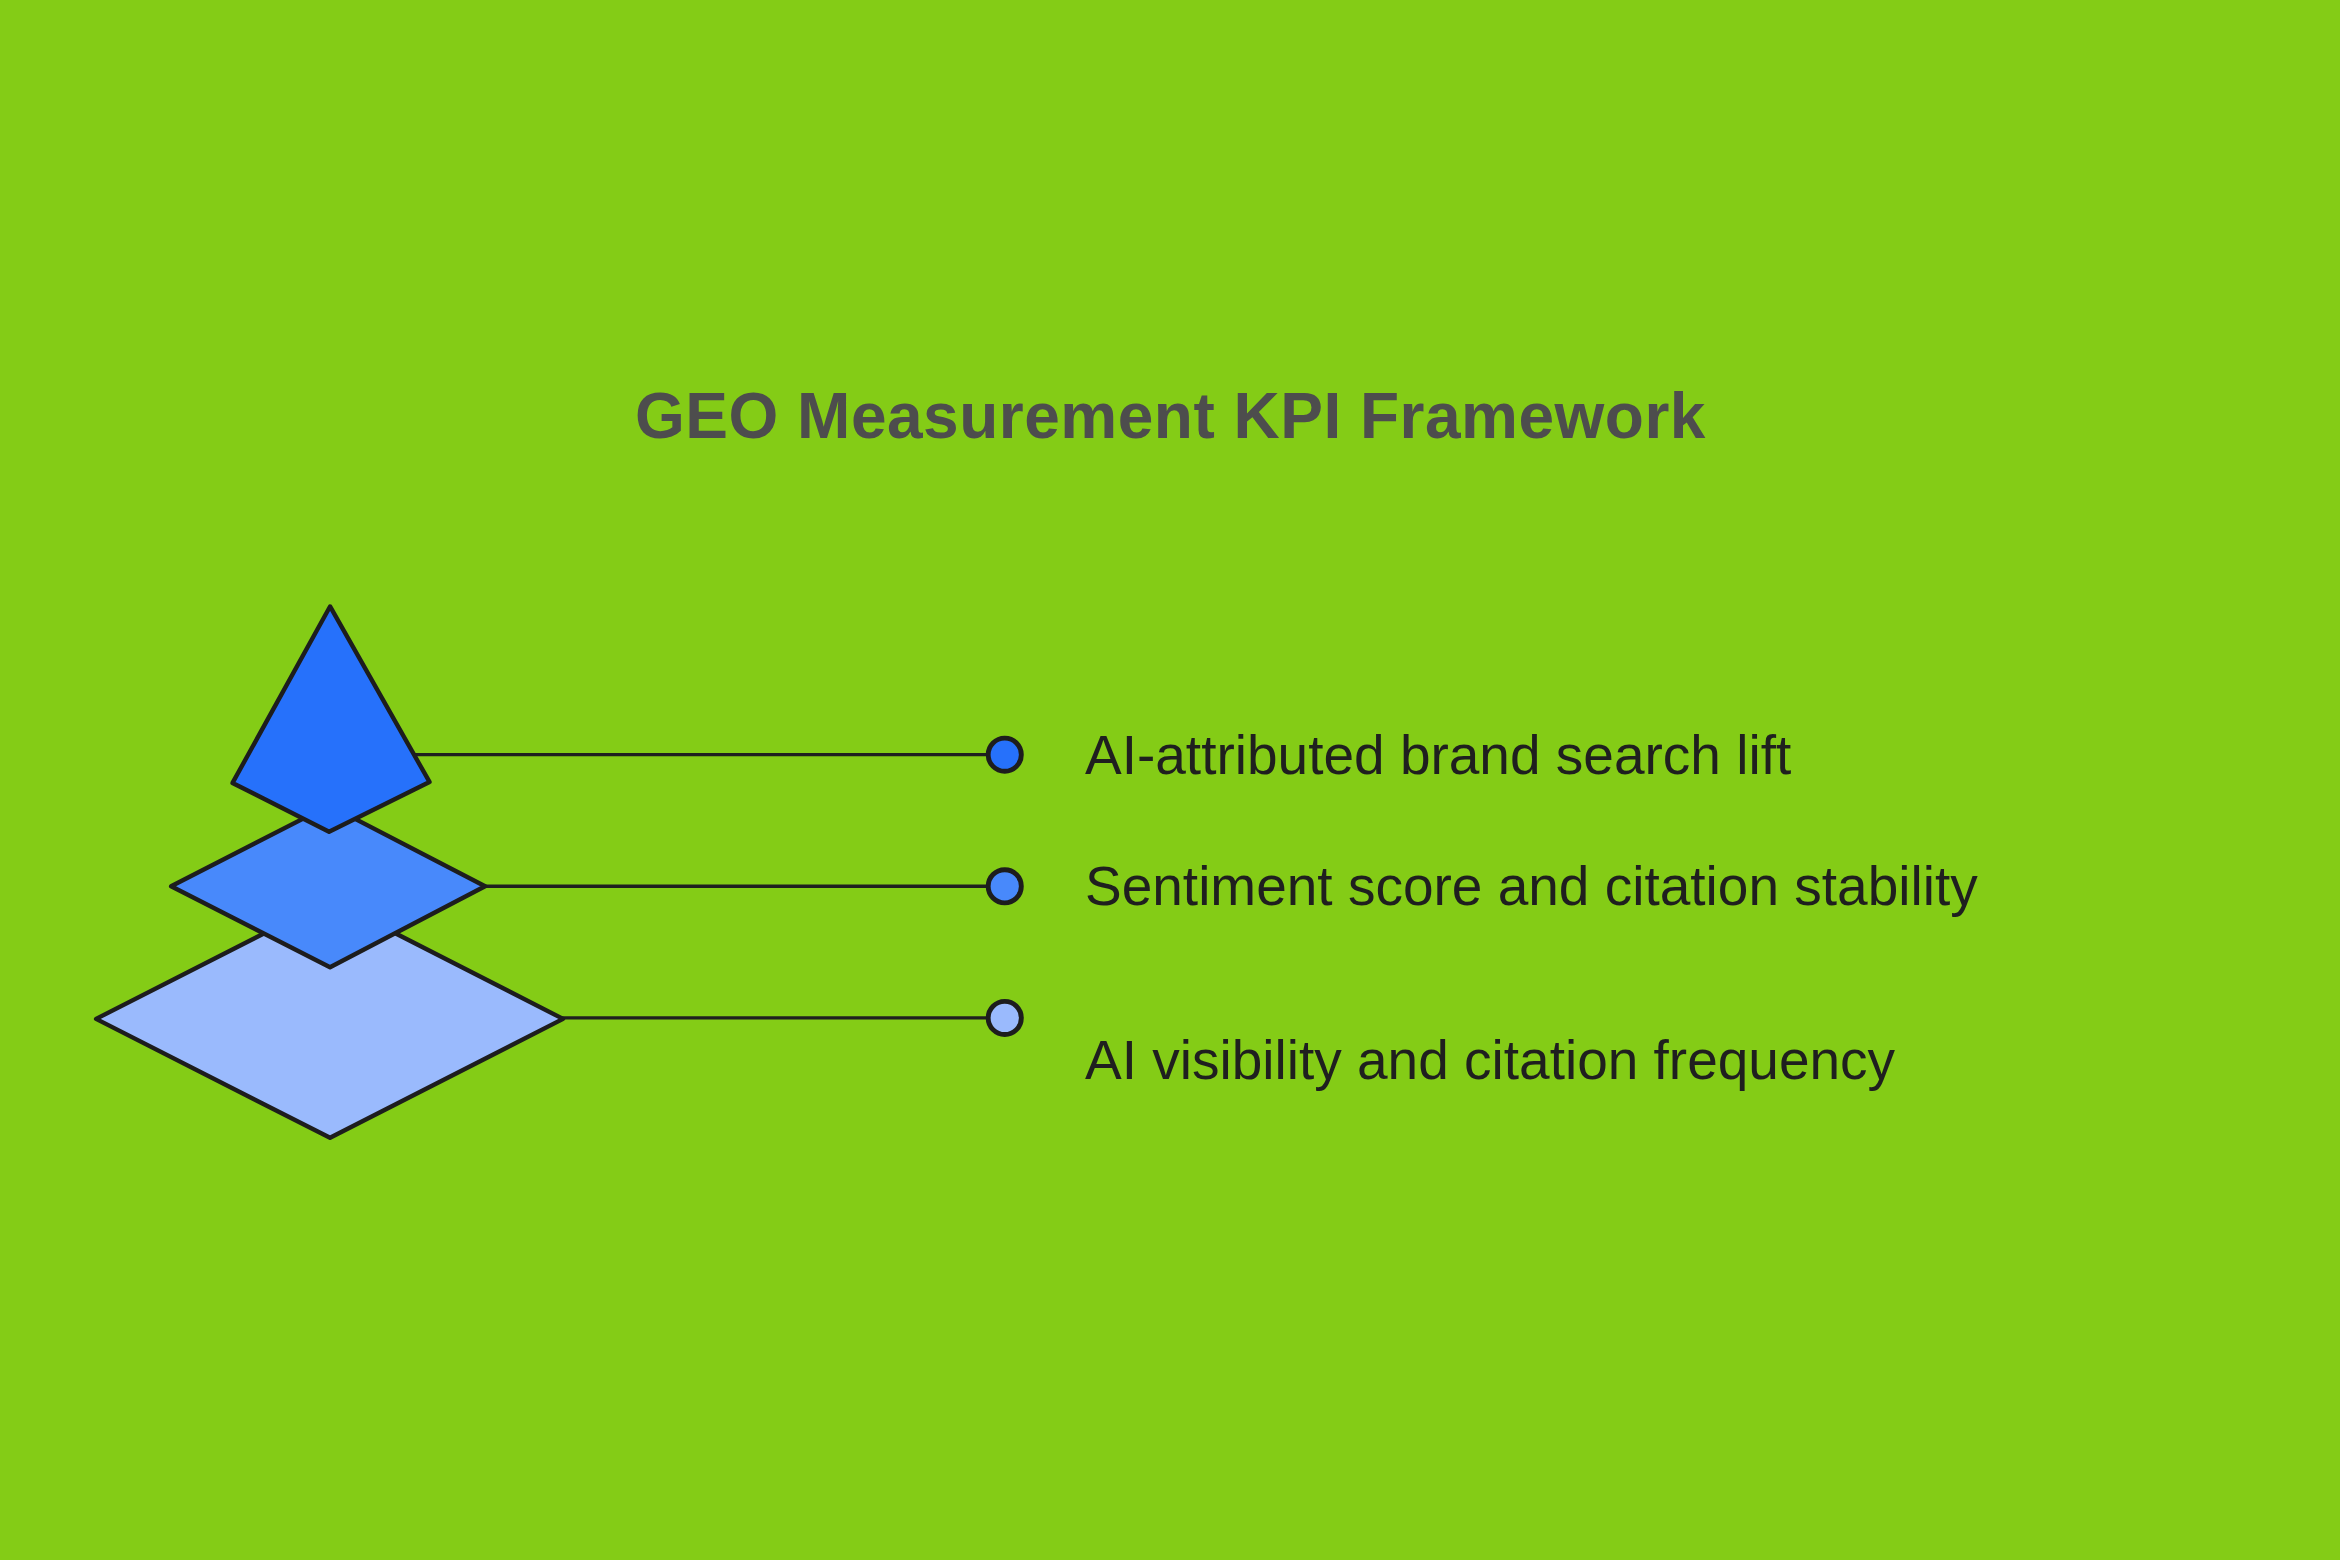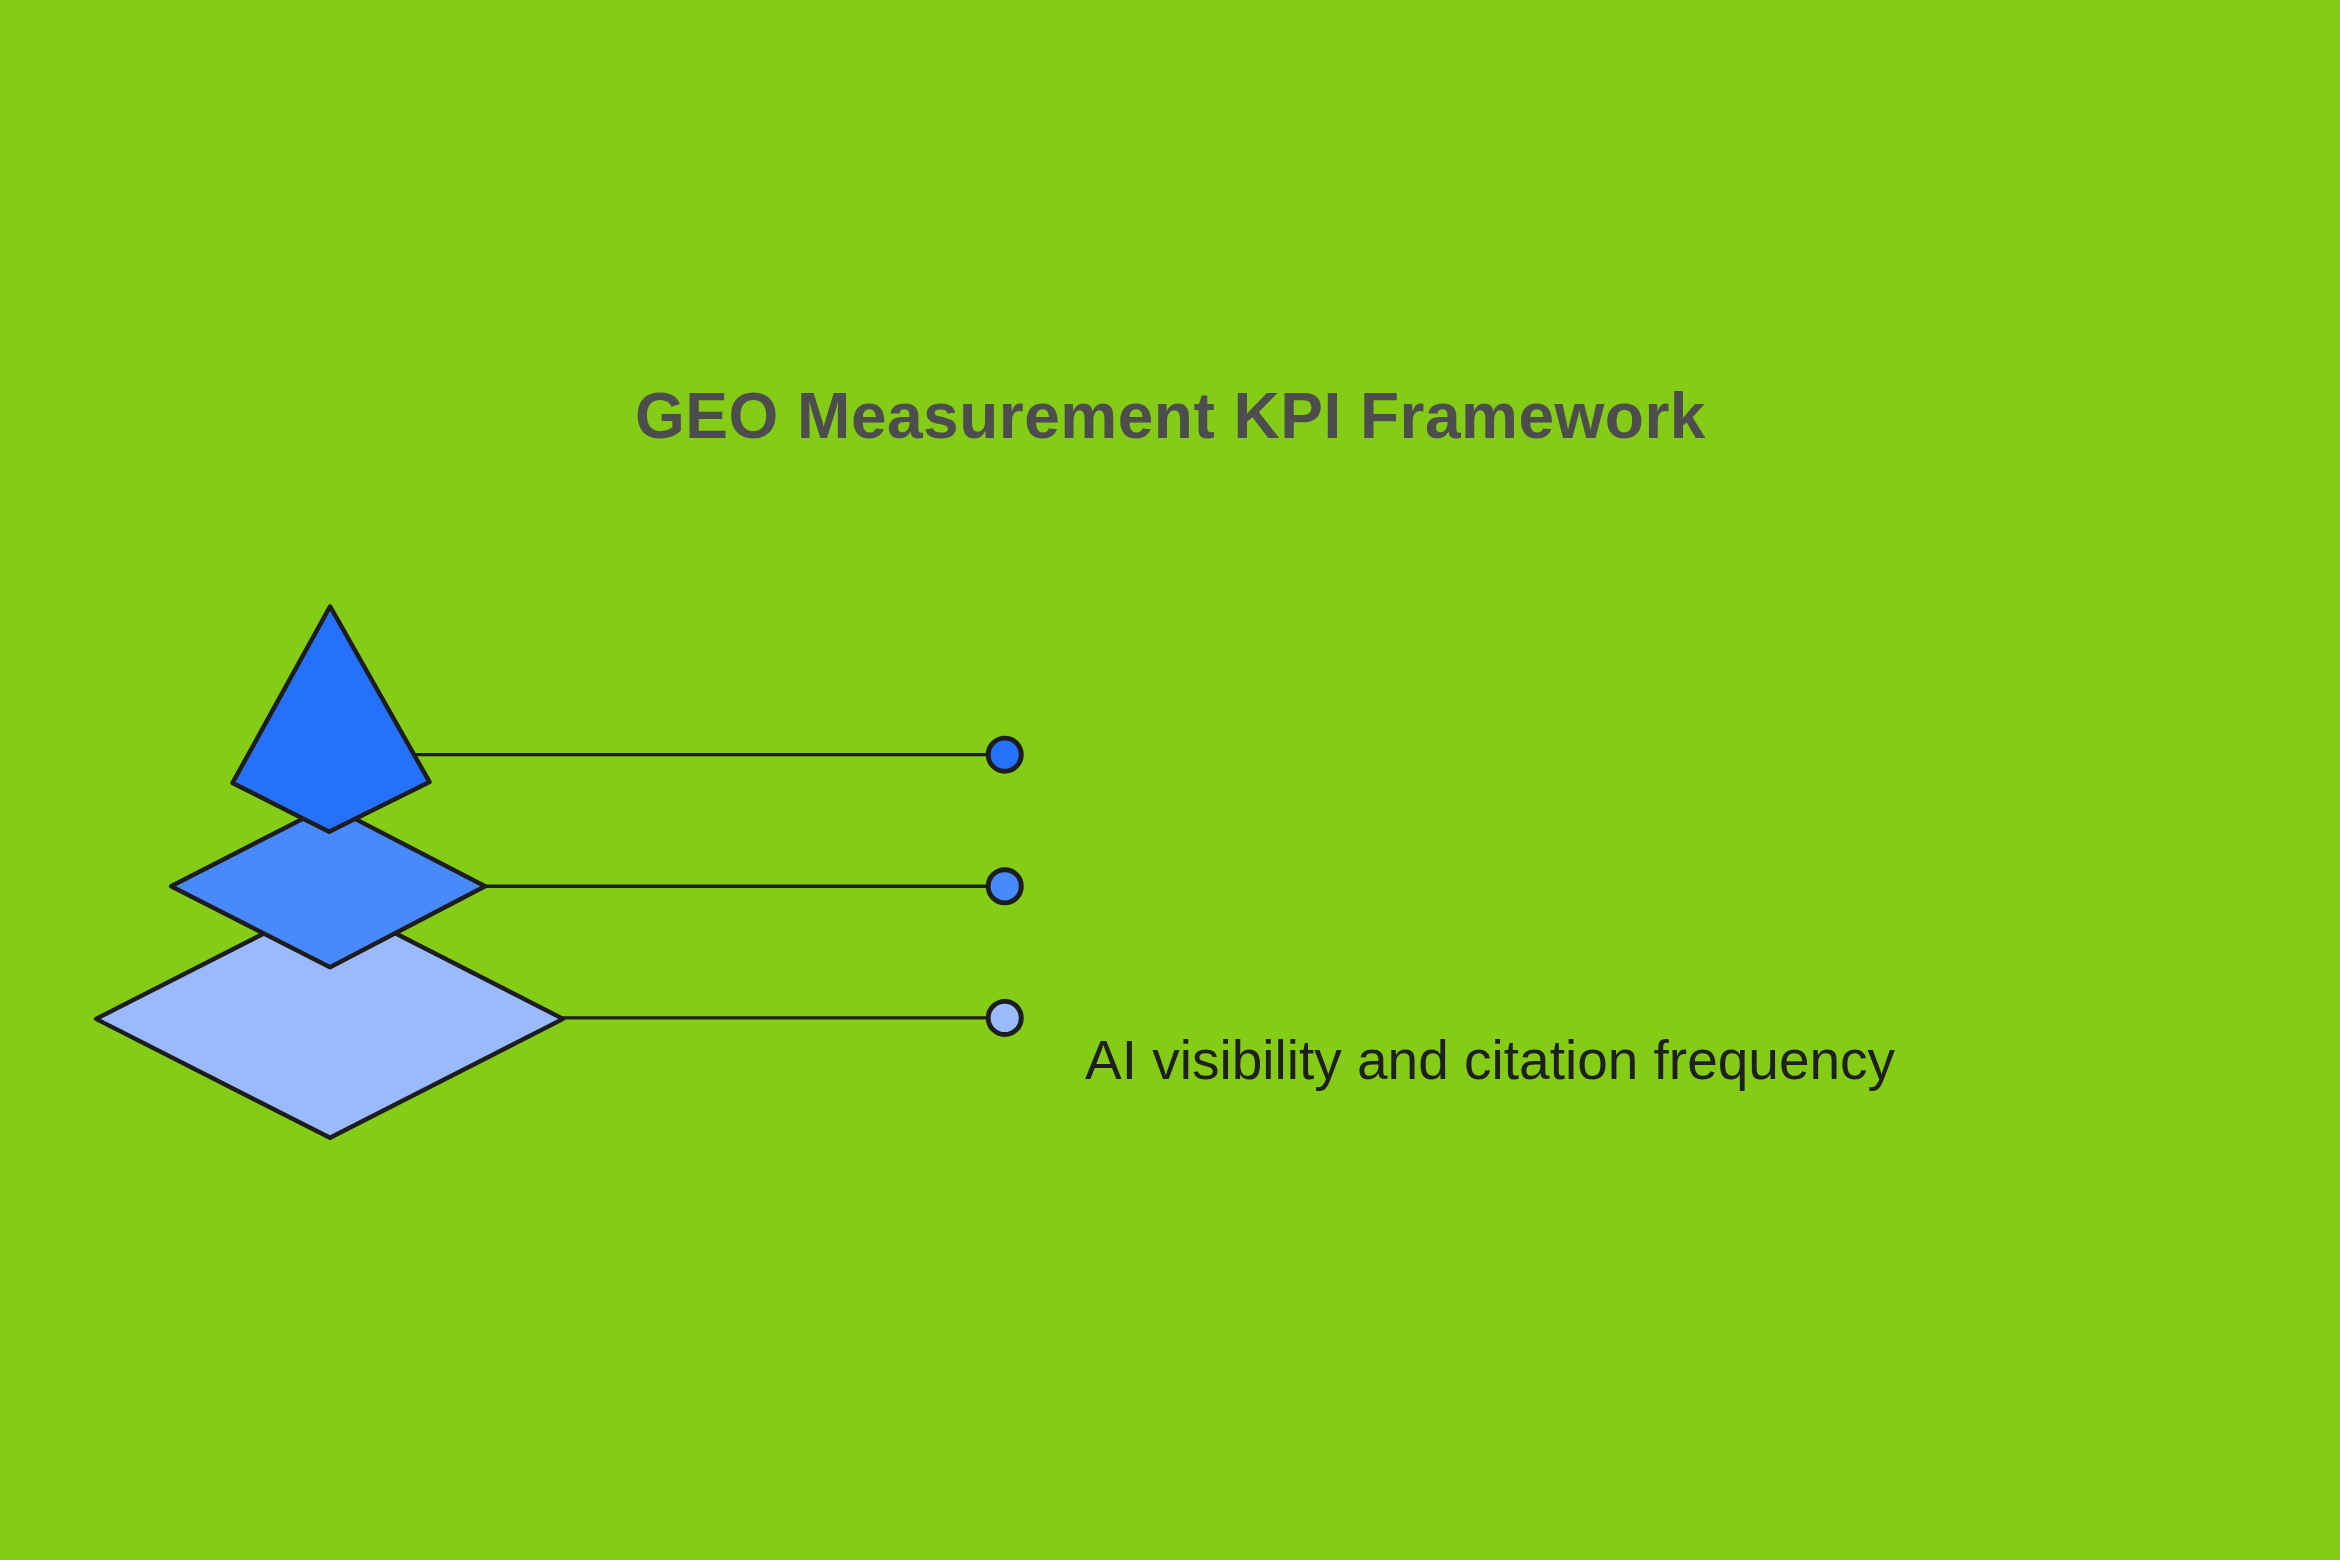--- a/index.html
+++ b/index.html
@@ -80,18 +80,20 @@
 
     <path class="pyramid-shape" d="M337 826 L497 909 L338 992 L175 909 Z" fill="#4889FB"></path>
 
     <path class="pyramid-shape" d="M338 622 L440 802 L337 853 L238 803 Z" fill="#2671FB"></path>
 
     <circle class="marker-dot" cx="1030" cy="774" r="17" fill="#2671FB"></circle>
     <circle class="marker-dot" cx="1030" cy="909" r="17" fill="#4889FB"></circle>
     <circle class="marker-dot" cx="1030" cy="1044" r="17" fill="#9ABAFD"></circle>
   </svg>
 
+  <div class="row-label r1">AI-attributed brand search lift</div>
 
+  <div class="row-label r2">Sentiment score and citation stability</div>
 
   <div class="row-label r3">AI visibility and citation frequency</div>
 
 </main>
 
 
 </body></html>

